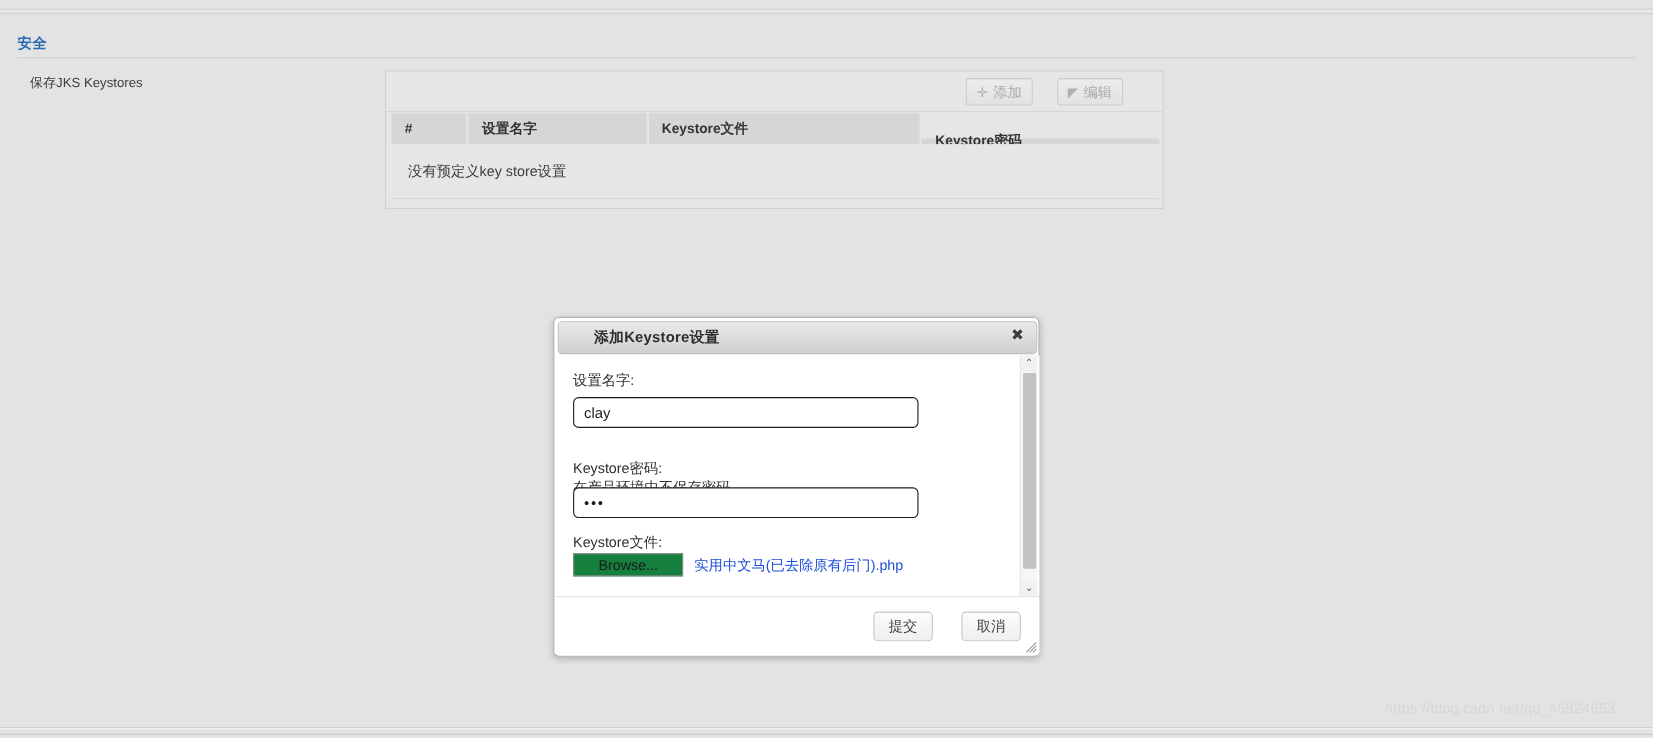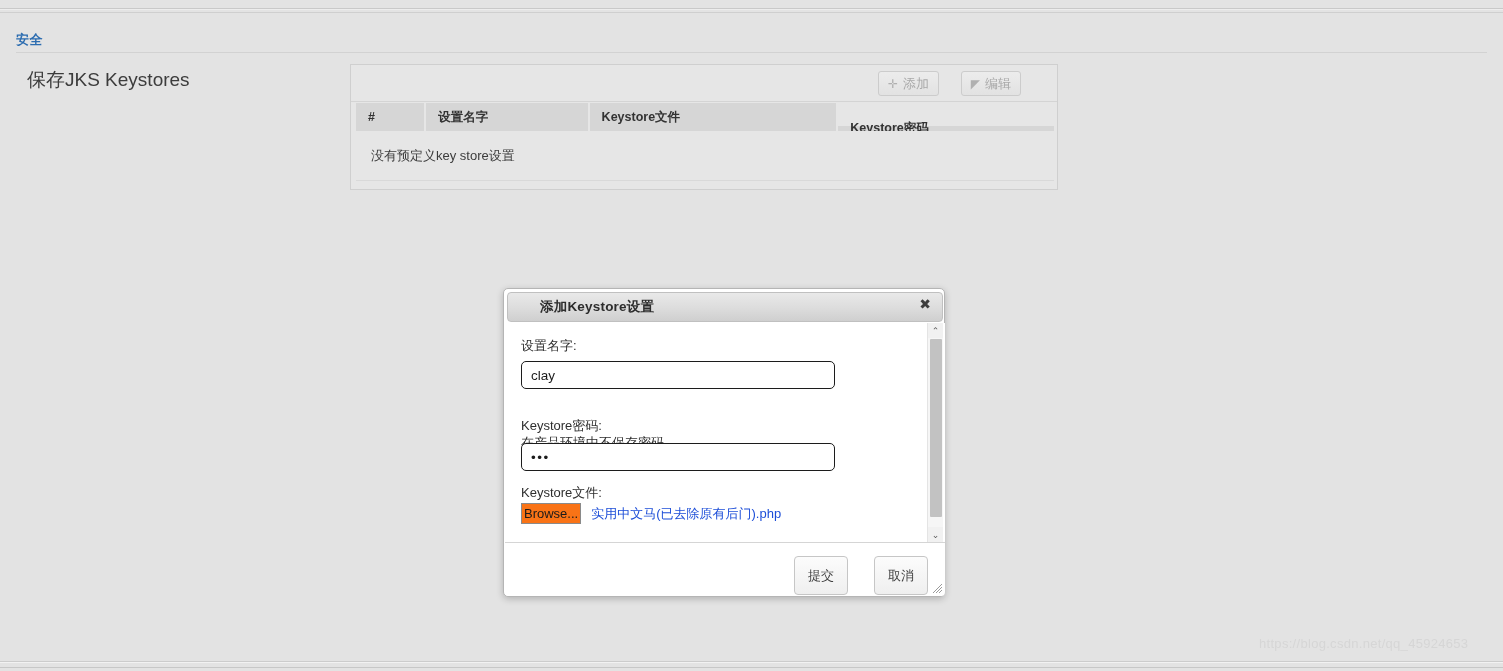--- a/index.html
+++ b/index.html
@@ -71,21 +71,21 @@
     width: 1471px;
     height: 0;
     border-top: 1px solid #d2d2d2;
   }
 
   
   .form-label {
     position: absolute;
     left: 27px;
     top: 67px;
-    font-size: 19px;
+    font-size: 12px;
     color: #3c3c3c;
     white-space: nowrap;
   }
 
   
   .panel {
     position: absolute;
     left: 350px;
     top: 64px;
     width: 708px;
@@ -268,25 +268,25 @@
     left: 1px;
     top: 180px;
     display: flex;
     align-items: center;
     gap: 10px;
   }
   .browse-btn {
     height: 21px;
     box-sizing: border-box;
     border: 1px solid #8a8a8a;
-    background: #f97316;
+    background: #15803d;
     color: #1a1a1a;
     font-family: "Liberation Sans", "DejaVu Sans", sans-serif;
     font-size: 13px;
-    padding: 0 2px;
+    padding: 0 22px;
     cursor: pointer;
     line-height: 19px;
   }
   .file-name {
     font-size: 13px;
     color: #1d4ed8;
     white-space: nowrap;
     text-align: center;
   }
 
@@ -334,21 +334,21 @@
     width: 440px;
     height: 54px;
     box-sizing: border-box;
     border-top: 1px solid #d5d5d5;
     background: #ffffff;
     border-radius: 0 0 4px 4px;
   }
   .dlg-btn {
     position: absolute;
     top: 13px;
-    height: 39px;
+    height: 27px;
     box-sizing: border-box;
     border: 1px solid #c6c6c6;
     border-radius: 4px;
     background: linear-gradient(to bottom, #fcfcfc 0%, #efefef 100%);
     color: #404040;
     font-family: "Liberation Sans", "DejaVu Sans", sans-serif;
     font-size: 13px;
     padding: 0 13px;
     cursor: pointer;
   }

